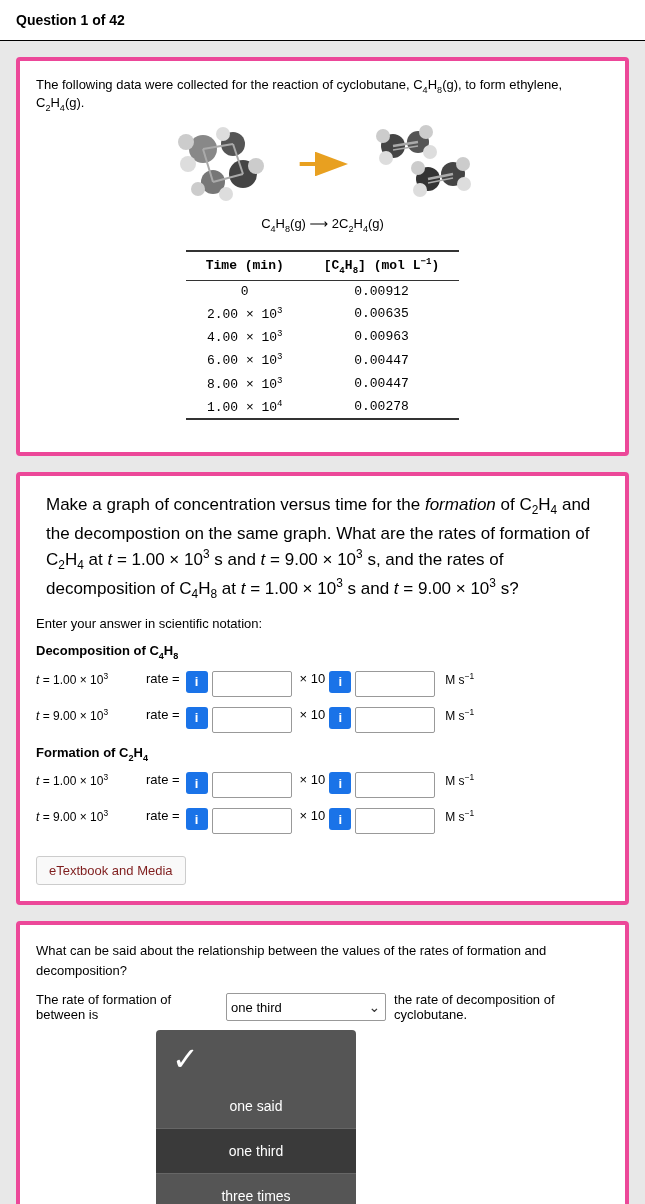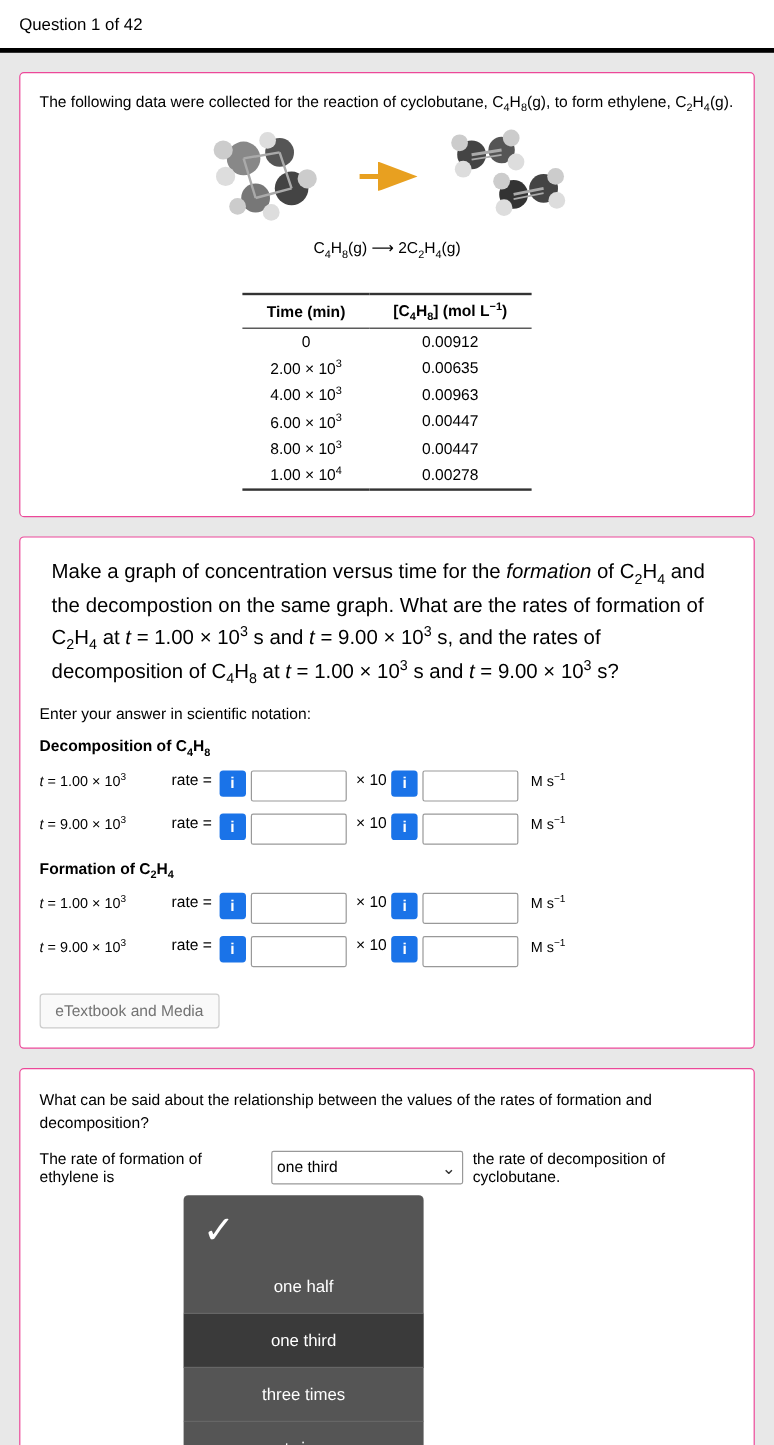--- a/index.html
+++ b/index.html
@@ -5,34 +5,34 @@
     * { box-sizing: border-box; margin: 0; padding: 0; }
     body {
       font-family: Arial, sans-serif;
       font-size: 13px;
       background: #e8e8e8;
       width: 645px;
       min-height: 1204px;
     }
     .question-header {
       background: white;
-      border-bottom: 4px solid #000000;
+      border-bottom: 1px solid #000000;
       padding: 12px 16px;
       font-size: 14px;
-      font-weight: 400;
+      font-weight: 700;
     }
     .main-content {
       padding: 16px;
       display: flex;
       flex-direction: column;
       gap: 16px;
     }
     .card {
       background: white;
-      border: 1px solid #ec4899;
+      border: 4px solid #ec4899;
       border-radius: 4px;
       padding: 16px;
     }
     .reaction-title {
       font-size: 13px;
       margin-bottom: 12px;
     }
     .reaction-visual {
       display: flex;
       justify-content: center;
@@ -51,26 +51,27 @@
       display: flex;
       align-items: center;
     }
     .reaction-arrow {
       width: 50px;
       height: 24px;
     }
     .reaction-equation {
       text-align: center;
       font-size: 13px;
-      margin-bottom: 28px;
+      margin-bottom: 16px;
     }
     .data-table {
-      margin: 5px auto;
+      margin: 16px auto;
       border-collapse: collapse;
       font-size: 13px;
+      font-family: Liberation Mono, monospace;
     }
     .data-table th {
       border-top: 2px solid #333;
       border-bottom: 1px solid #333;
       padding: 4px 20px;
       text-align: center;
       font-weight: bold;
     }
     .data-table td {
       padding: 3px 20px;
@@ -133,21 +134,21 @@
     .unit {
       margin-left: 6px;
       font-size: 12px;
     }
     .etextbook-btn {
       display: inline-block;
       border: 1px solid #ccc;
       border-radius: 3px;
       padding: 6px 12px;
       font-size: 13px;
-      color: #737373;
+      color: #7f1d1d;
       margin-top: 12px;
       cursor: pointer;
       background: #f9f9f9;
     }
     .q2-text {
       font-size: 13px;
       margin-bottom: 12px;
       line-height: 1.5;
     }
     .rate-formation-row {
@@ -384,37 +385,37 @@
     </div>
 
     <div>
       <button class="etextbook-btn">eTextbook and Media</button>
     </div>
   </div>
 
   <div class="card">
     <div class="q2-text">What can be said about the relationship between the values of the rates of formation and decomposition?</div>
     <div class="rate-formation-row">
-      <span>The rate of formation of ethylene is</span>
+      <span>The rate of formation of between is</span>
       <div class="dropdown-wrapper">
         <select>
           <option value="one half">one half</option>
           <option value="one third" selected="">one third</option>
           <option value="twice">twice</option>
           <option value="three times">three times</option>
         </select>
         <span class="dropdown-arrow">⌄</span>
       </div>
       <span>the rate of decomposition of cyclobutane.</span>
     </div>
 
     <div style="margin-left: 120px;">
       <div class="dropdown-popup">
         <span class="checkmark">✓</span>
-        <div class="dropdown-option">one half</div>
+        <div class="dropdown-option">one said</div>
         <div class="dropdown-option selected">one third</div>
         <div class="dropdown-option">three times</div>
         <div class="dropdown-option">twice</div>
       </div>
     </div>
   </div>
 
 </div>
 
 </body></html>

